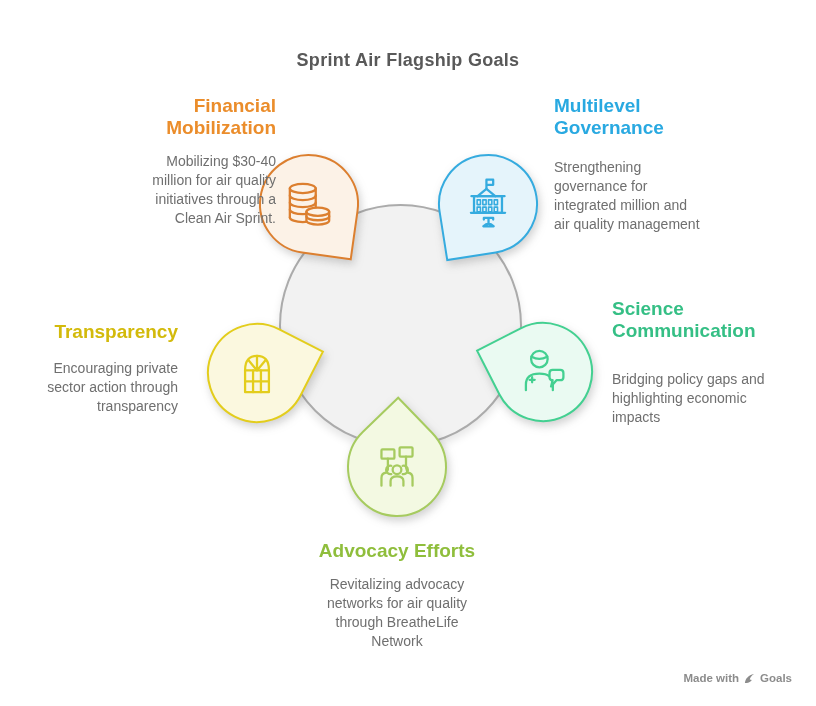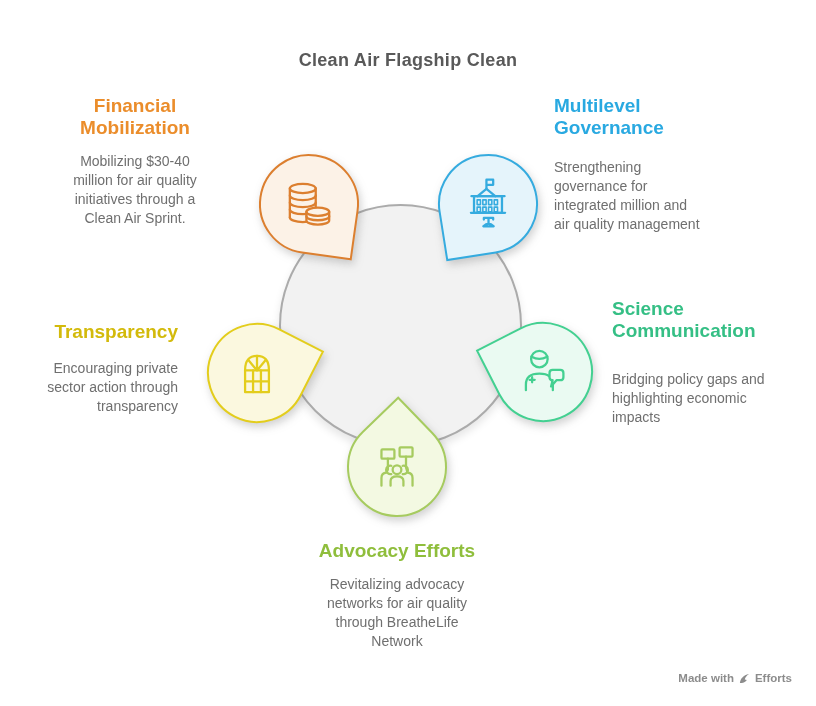--- a/index.html
+++ b/index.html
@@ -40,21 +40,21 @@
   
   .goal-text{position:absolute;}
   .goal-text h2{
     margin:0;font-size:19px;line-height:22px;font-weight:700;
     color:var(--accent,#444);white-space:pre-line;
   }
   .goal-text p{
     margin:0;font-size:14px;line-height:19px;font-weight:400;
     color:var(--body-text,#717171);white-space:pre-line;
   }
-  .gt-financial{right:576px;top:95px;width:210px;text-align:center;}
+  .gt-financial{right:540px;top:95px;width:210px;text-align:right;}
   .gt-financial p{margin-top:13px;}
   .gt-governance{left:554px;top:95px;width:230px;text-align:left;}
   .gt-governance p{margin-top:19px;}
   .gt-science{left:612px;top:298px;width:200px;text-align:left;}
   .gt-science p{margin-top:28px;}
   .gt-advocacy{left:247px;top:540px;width:300px;text-align:center;}
   .gt-advocacy p{margin-top:13px;}
   .gt-transparency{right:638px;top:321px;width:175px;text-align:right;}
   .gt-transparency p{margin-top:16px;}
   
@@ -62,21 +62,21 @@
     position:absolute;right:24px;bottom:22px;display:flex;align-items:center;gap:5px;
     font-size:11.5px;color:var(--watermark-text,#8C8C8C);cursor:pointer;font-weight:bold;
   }
   .watermark svg{display:block;color:var(--watermark-text,#8C8C8C);}
 </style>
 </head>
 <body>
 
 <div class="canvas">
 
-  <div class="title">Clean Air Flagship Clean</div>
+  <div class="title">Sprint Air Flagship Goals</div>
 
   <div class="center-circle"></div>
 
   <div class="petal-wrap pw-financial" style="--accent: #EB8D2B; --border: #DC7F2F; --fill: #FCF2E7;">
     <div class="petal rot-financial">
       <div class="icon-holder crot-financial">
         <svg class="icon" width="58" height="58" viewBox="0 0 56 56">
           <ellipse cx="22" cy="13" rx="12.5" ry="4.4"></ellipse>
           <path d="M9.5 13 V41 M34.5 13 V41"></path>
           <path d="M9.5 19.8 A12.5 4.4 0 0 0 34.5 19.8"></path>
@@ -200,16 +200,16 @@
     <p>Encouraging private
 sector action through
 transparency</p>
   </div>
 
   <div class="watermark">
     <span>Made with</span>
     <svg width="11" height="11" viewBox="0 0 12 12">
       <path d="M1 11 C1.5 6 4.5 2.5 11 1 C8 3 6.8 4.8 6.3 7 L8.6 7.6 C6.8 10 4 11 1 11 Z" fill="currentColor"></path>
     </svg>
-    <span>Efforts</span>
+    <span>Goals</span>
   </div>
 
 </div>
 
 </body></html>

